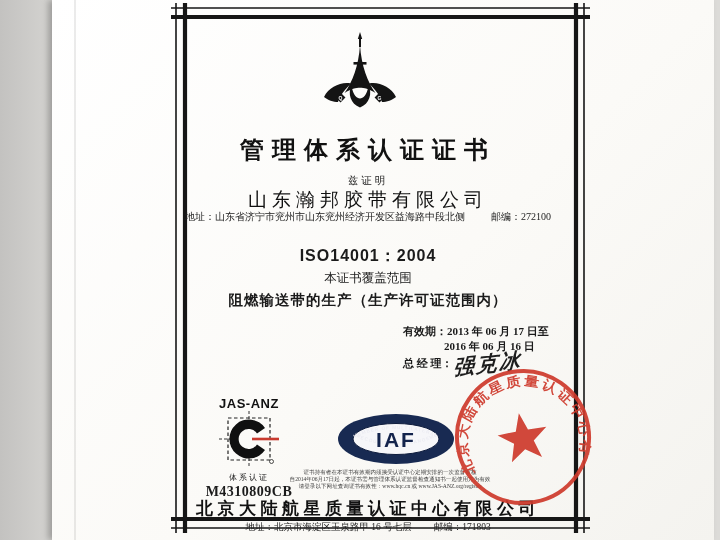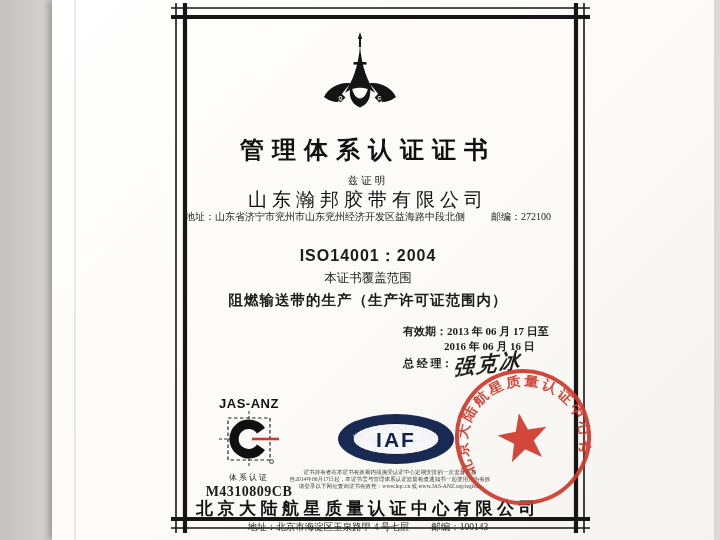--- a/index.html
+++ b/index.html
@@ -150,17 +150,17 @@
     </svg>
 
     <div class="abs fineprint">
       <div>证书持有者在本证书有效期内须接受认证中心定期安排的一次监督审核</div>
       <div>自2014年06月17日起，本证书需与管理体系认证监督检查通知书一起使用方为有效</div>
       <div>请登录以下网址查询证书有效性：www.hqc.cn 或 www.JAS-ANZ.org/register</div>
     </div>
 
     <div class="abs c issuer-name">北京大陆航星质量认证中心有限公司</div>
     <div class="abs c issuer-addr">
-      <span>地址：</span><span>北京市海淀区玉泉路甲 4 号七层</span><span class="gap"></span><span>邮编：</span><span>100143</span>
+      <span>地址：</span><span>北京市海淀区玉泉路甲 16 号七层</span><span class="gap"></span><span>邮编：</span><span>171803</span>
     </div>
 
   </div>
 </div>
 
 </body></html>

